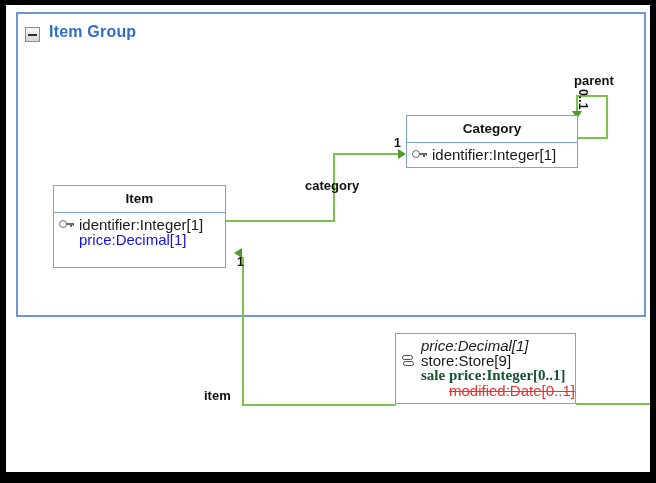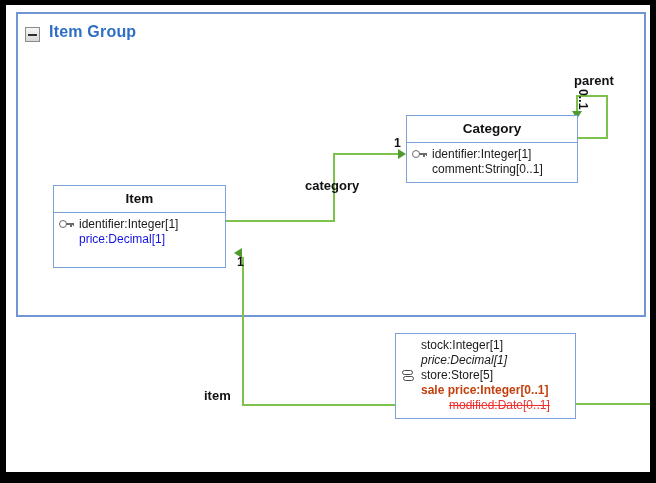--- a/index.html
+++ b/index.html
@@ -22,26 +22,26 @@
           width:9px;height:2px;background:#2f2f2f;}
   #pkg-title{position:absolute;left:43px;top:18px;color:#2e6fc4;
           font-size:16px;font-weight:bold;letter-spacing:.2px;white-space:nowrap;}
 
   
   .cls{position:absolute;background:#ffffff;border:1px solid #7da2da;box-sizing:border-box;}
   .cls-name{text-align:center;font-size:13.5px;font-weight:bold;color:#111;
             padding:5px 4px 5px;border-bottom:1px solid #7da2da;line-height:1.15;}
   .cls-body{padding:4px 3px 5px 3px;}
   .attr{display:flex;align-items:center;min-height:15px;line-height:15px;
-        font-size:12px;color:#1a1a1a;white-space:nowrap;}
+        font-size:15px;color:#1a1a1a;white-space:nowrap;}
   .attr .ico{width:20px;min-width:20px;height:14px;position:relative;margin-right:2px;}
   .attr .txt{display:block;}
   .attr.blue   .txt{color:#1414e0;}
   .attr.italic .txt{font-style:italic;}
-  .attr.green  .txt{color:#c2410c;font-weight:bold;}
+  .attr.green  .txt{color:#14532d;font-weight:bold;font-family:Liberation Serif, serif;}
   .attr.red    .txt{color:#f03030;text-decoration:line-through;margin-left:28px;}
 
   
   .icon-key{position:absolute;left:2px;top:3px;width:15px;height:8px;}
   .icon-key .ring{position:absolute;left:0;top:0;width:8px;height:8px;
       border:1.6px solid #6a6a6a;border-radius:50%;box-sizing:border-box;}
   .icon-key .shaft{position:absolute;left:7px;top:3px;width:8px;height:1.6px;background:#6a6a6a;}
   .icon-key .t1{position:absolute;left:11px;top:3px;width:1.6px;height:4px;background:#6a6a6a;}
   .icon-key .t2{position:absolute;left:14px;top:3px;width:1.4px;height:3px;background:#6a6a6a;}
 
@@ -140,45 +140,37 @@
           <span class="ico">
             <span class="icon-key">
                 <span class="ring"></span>
                 <span class="shaft"></span>
                 <span class="t1"></span>
                 <span class="t2"></span>
               </span>
           </span>
           <span class="txt">identifier:Integer[1]</span>
         </div>
-        <div class="attr">
-          <span class="ico"></span>
-          <span class="txt">comment:String[0..1]</span>
-        </div>
       </div>
     </div>
 
     <div class="cls" id="cls-inventory" style="left:389px;top:328px;width:181px;">
       <div class="cls-body">
-        <div class="attr">
-          <span class="ico"></span>
-          <span class="txt">stock:Integer[1]</span>
-        </div>
         <div class="attr italic">
           <span class="ico"></span>
           <span class="txt">price:Decimal[1]</span>
         </div>
         <div class="attr">
           <span class="ico">
             <span class="icon-link">
                 <span class="l1"></span>
                 <span class="l2"></span>
               </span>
           </span>
-          <span class="txt">store:Store[5]</span>
+          <span class="txt">store:Store[9]</span>
         </div>
         <div class="attr green">
           <span class="ico"></span>
           <span class="txt">sale price:Integer[0..1]</span>
         </div>
         <div class="attr red">
           <span class="ico"></span>
           <span class="txt">modified:Date[0..1]</span>
         </div>
       </div>

